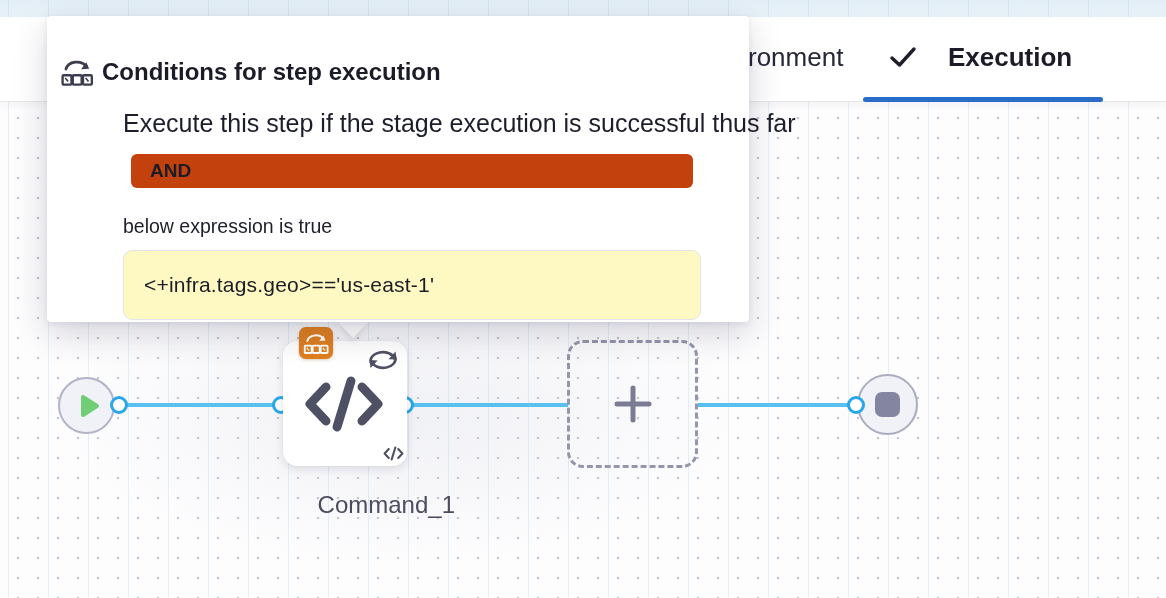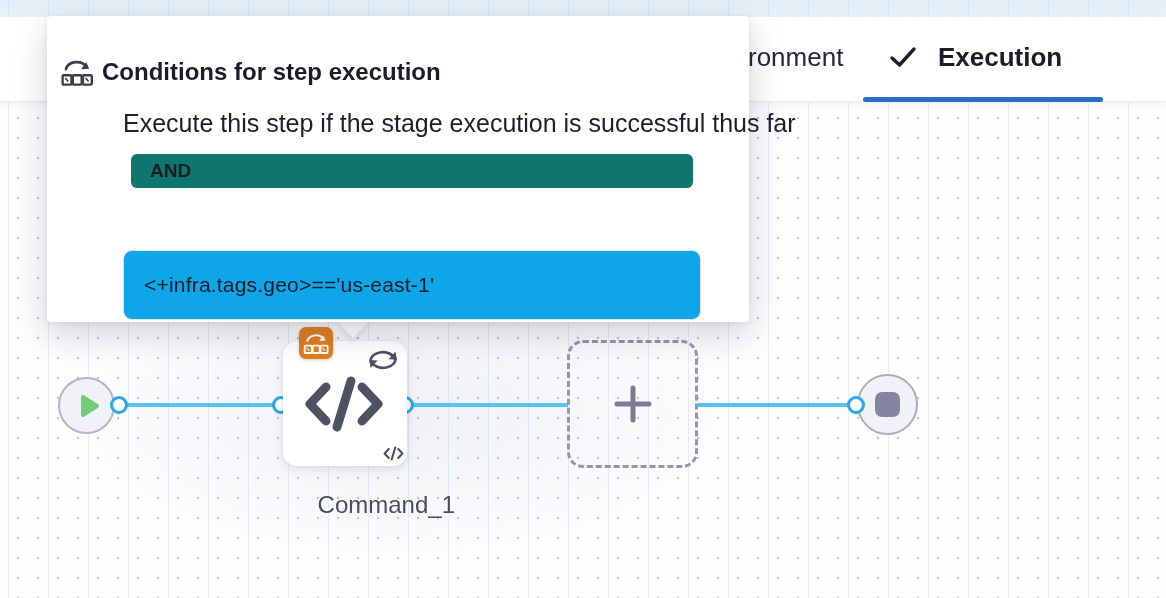--- a/index.html
+++ b/index.html
@@ -25,21 +25,21 @@
     background:#FFFFFF;
     box-shadow:0 1px 0 #E7E7EC, 0 4px 8px rgba(30,30,60,0.05);
     z-index:5;
   }
   .tab-env{
     position:absolute; left:703px; top:0; height:80px; line-height:80px;
     font-size:26px; color:#26273A; white-space:nowrap;padding-left:45px;
   }
   .tab-exec{
     position:absolute; left:889px; top:0; height:80px;
-    display:flex; align-items:center; gap:21px;
+    display:flex; align-items:center; gap:31px;
   }
   .tab-exec .label{ font-size:26px; font-weight:700; color:#1B1C28; }
   .tab-underline{
     position:absolute; left:863px; top:80px; width:240px; height:5px;
     border-radius:3px; background:#2A6DC9;
   }
 
   
   .edge{ position:absolute; height:4px; top:403px; background:#58C1F0; z-index:6; }
   .port{
@@ -102,30 +102,30 @@
   .tt-title{
     position:absolute; left:55px; top:42px; font-size:24px; font-weight:700;
     color:#1B1C28; white-space:nowrap;
   }
   .tt-desc{
     position:absolute; left:76px; top:93px; font-size:25px; color:#1D1E2B;
     white-space:nowrap;
   }
   .tt-and{
     position:absolute; left:84px; top:138px; width:562px; height:34px;
-    background:#0f766e; border-radius:6px;
+    background:#c2410c; border-radius:6px;
     display:flex; align-items:center; padding-left:19px;
     font-size:19px; font-weight:700; color:#1B1C28;
   }
   .tt-below{
     position:absolute; left:76px; top:199px; font-size:19.5px; color:#1D1E2B;
   }
   .tt-expr{
     position:absolute; left:76px; top:234px; width:578px; height:70px;
-    background:#0ea5e9; border:1.5px solid #E2E3EB; border-radius:9px;
+    background:#fef9c3; border:1.5px solid #E2E3EB; border-radius:9px;
     display:flex; align-items:center; padding-left:20px;
     font-size:21px; color:#1B1C28; letter-spacing:0.2px;
   }
 </style>
 </head>
 <body>
 
 <div class="canvas">
 
   <div class="tabbar">
@@ -212,16 +212,17 @@
       <g fill="none" stroke="#3B3C4E" stroke-width="2.1">
         <rect x="2" y="16.5" width="8" height="8.5" rx="1"></rect>
         <rect x="11.2" y="16.5" width="8" height="8.5" rx="1"></rect>
         <rect x="20.4" y="16.5" width="8" height="8.5" rx="1"></rect>
       </g>
       <path d="M4.4 19 l2.6 3.2 M22.8 19 l2.6 3.2" stroke="#3B3C4E" stroke-width="1.5"></path>
     </svg>
     <div class="tt-title">Conditions for step execution</div>
     <div class="tt-desc">Execute this step if the stage execution is successful thus far</div>
     <div class="tt-and">AND</div>
+    <div class="tt-below">below expression is true</div>
     <div class="tt-expr">&lt;+infra.tags.geo&gt;=='us-east-1'</div>
   </div>
 
 </div>
 
 </body></html>

